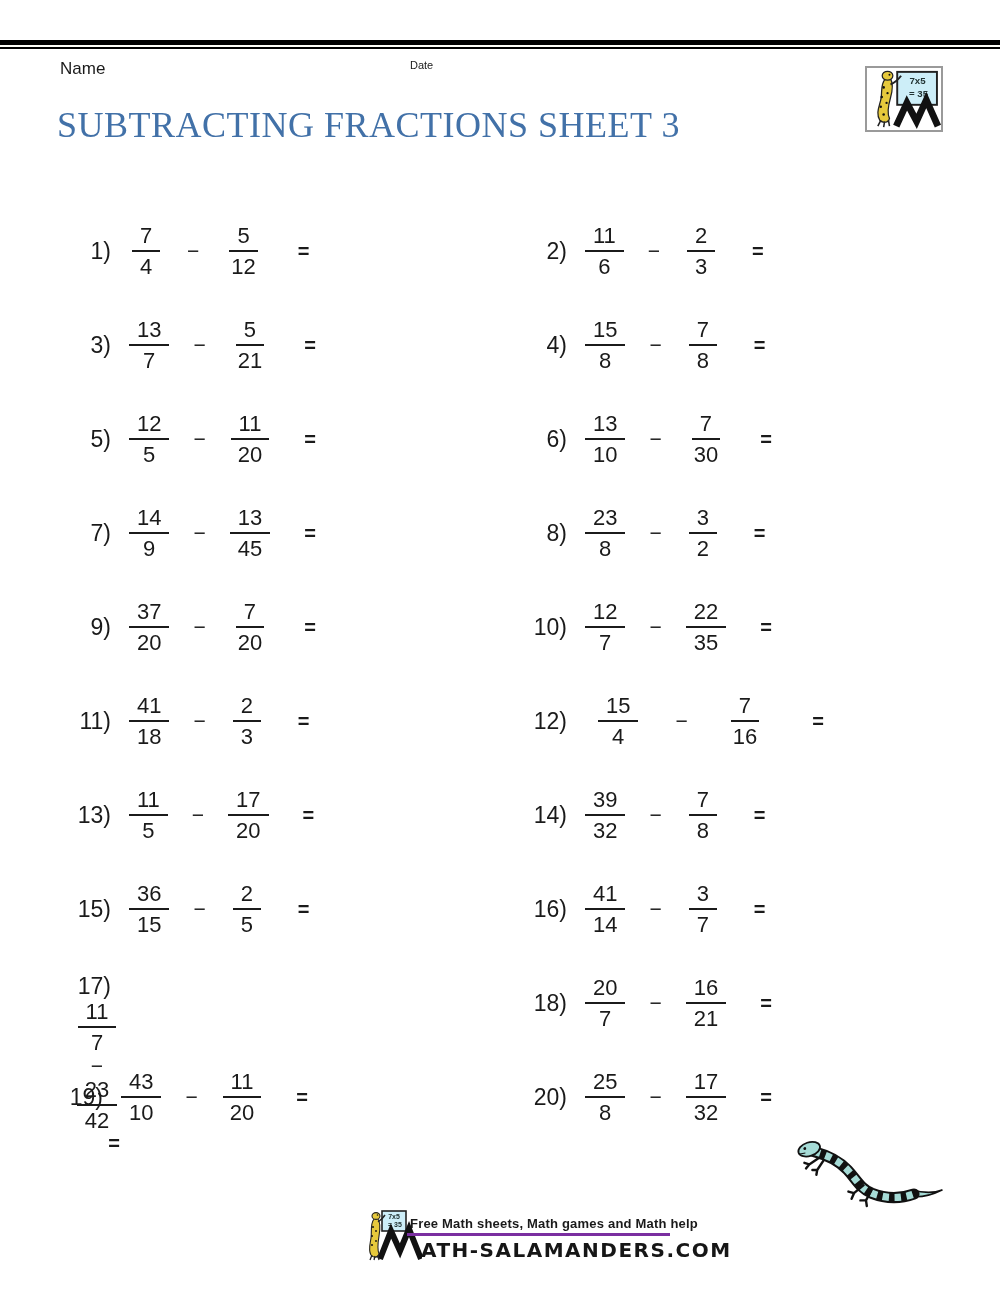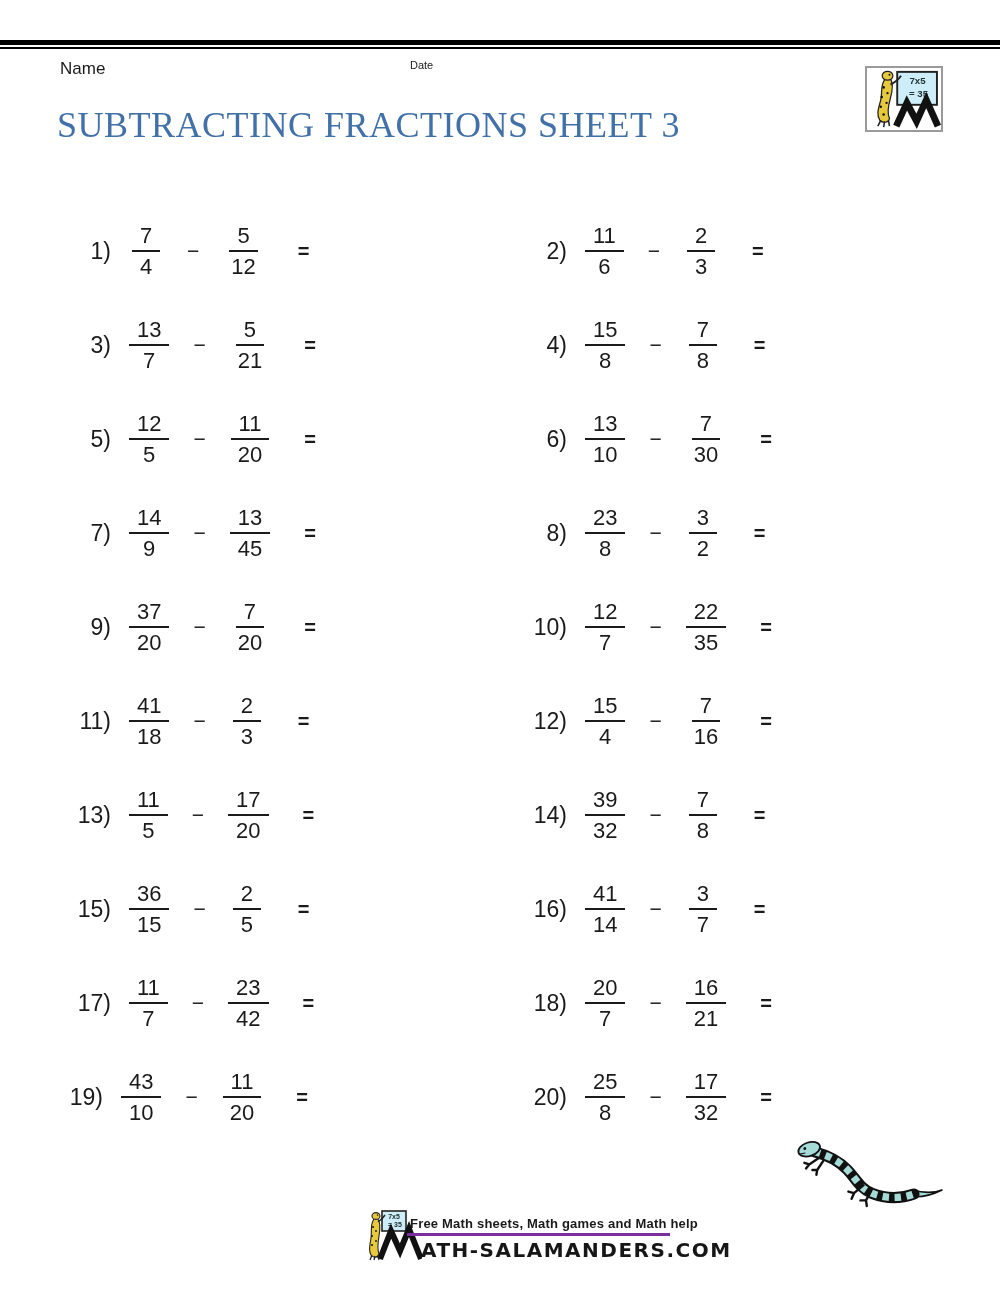--- a/index.html
+++ b/index.html
@@ -248,21 +248,21 @@
         <span class="deno">18</span>
       </span>
       <span class="minus">−</span>
       <span class="frac">
         <span class="nume">2</span>
         <span class="deno">3</span>
       </span>
       <span class="equals">=</span>
     </div>
 
-    <div class="problem" style="top: 691px; left: 521px;">
+    <div class="problem" style="top: 691px; left: 521px; gap: 13px;">
       <span class="pnum">12)</span>
       <span class="frac">
         <span class="nume">15</span>
         <span class="deno">4</span>
       </span>
       <span class="minus">−</span>
       <span class="frac">
         <span class="nume">7</span>
         <span class="deno">16</span>
       </span>
@@ -318,21 +318,21 @@
         <span class="deno">14</span>
       </span>
       <span class="minus">−</span>
       <span class="frac">
         <span class="nume">3</span>
         <span class="deno">7</span>
       </span>
       <span class="equals">=</span>
     </div>
 
-    <div class="problem" style="top: 973px; left: 65px;">
+    <div class="problem" style="top: 973px; left: 65px; flex-direction: column;">
       <span class="pnum">17)</span>
       <span class="frac">
         <span class="nume">11</span>
         <span class="deno">7</span>
       </span>
       <span class="minus">−</span>
       <span class="frac">
         <span class="nume">23</span>
         <span class="deno">42</span>
       </span>

